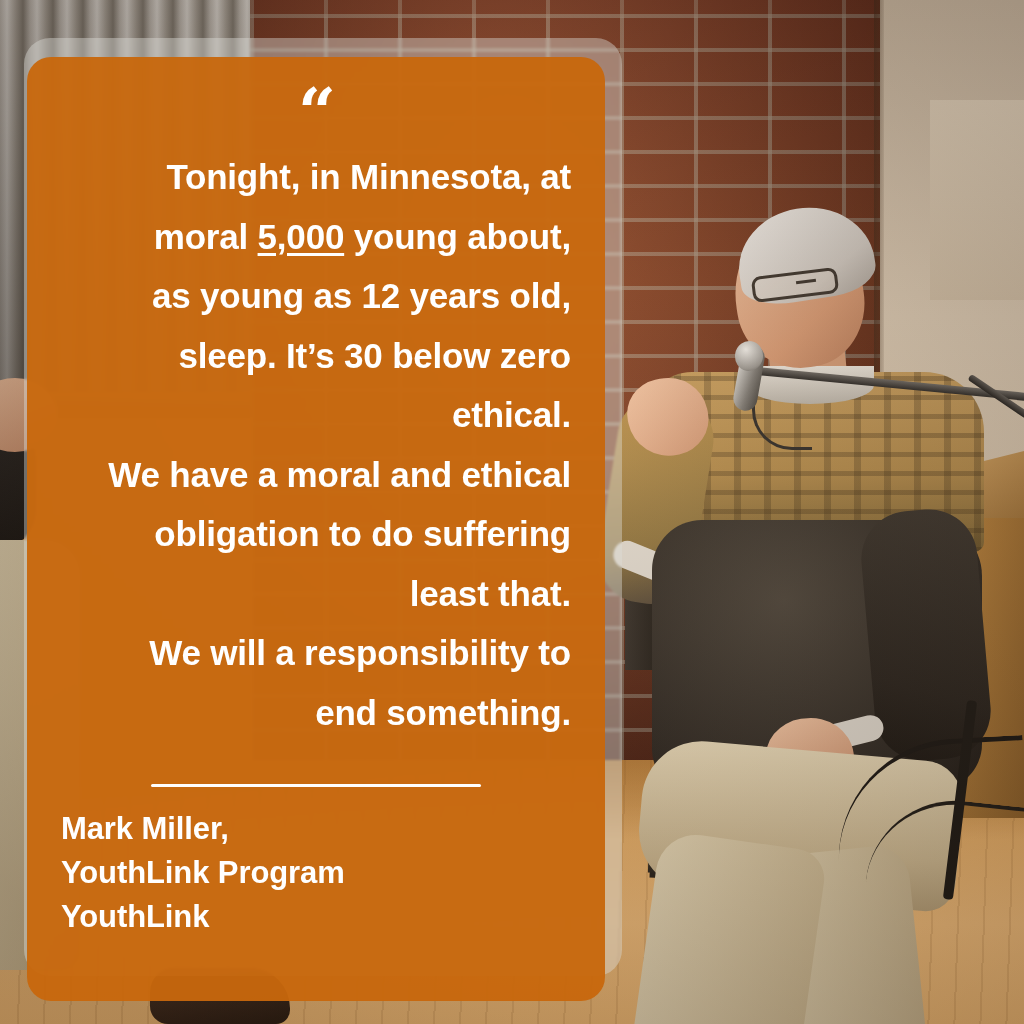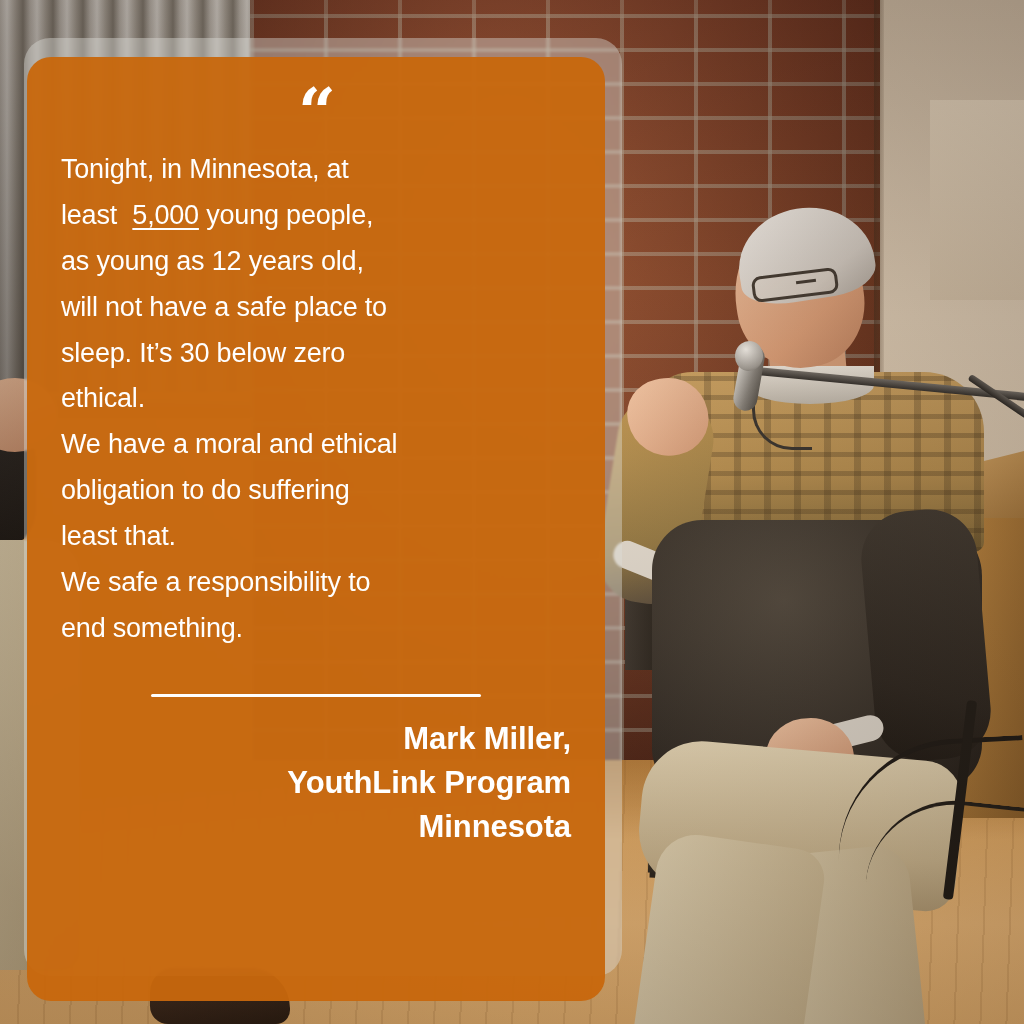--- a/index.html
+++ b/index.html
@@ -386,42 +386,42 @@
     font-weight: 700;
     letter-spacing: -2px;
     color: #ffffff;
     height: 52px;
     user-select: none;
   }
 
   .quote-body {
     margin-top: 16px;
     width: 100%;
-    text-align: left;
-    font-size: 27px;
+    text-align: right;
+    font-size: 35px;
     line-height: 1.70;
-    font-weight: 400;
+    font-weight: 700;
     letter-spacing: -0.2px;
     text-rendering: optimizeLegibility;
   }
   .quote-body p { margin: 0; }
-  .quote-body .u { text-decoration: underline; text-underline-offset: 4px; margin-left: 8px; }
+  .quote-body .u { text-decoration: underline; text-underline-offset: 4px; }
 
   .divider {
     margin-top: 42px;
     width: 330px;
     height: 3px;
     background: #ffffff;
     border-radius: 2px;
   }
 
   .attribution {
     margin-top: 20px;
     width: 100%;
-    text-align: right;
+    text-align: left;
     font-size: 31px;
     line-height: 1.42;
     font-weight: 700;
     letter-spacing: -0.1px;
   }
   .attribution p { margin: 0; }
 </style>
 </head>
 <body>
 
@@ -493,34 +493,33 @@
   </div>
 
   <div class="card-shadow"></div>
 
   <div class="card">
 
     <div class="quote-mark">“</div>
 
     <div class="quote-body">
       <p>Tonight, in Minnesota, at</p>
-      <p><span>least </span><span class="u">5,000</span><span> young people,</span></p>
+      <p><span>moral </span><span class="u">5,000</span><span> young about,</span></p>
       <p>as young as 12 years old,</p>
-      <p>will not have a safe place to</p>
       <p>sleep. It’s 30 below zero</p>
       <p>ethical.</p>
       <p>We have a moral and ethical</p>
       <p>obligation to do suffering</p>
       <p>least that.</p>
-      <p>We safe a responsibility to</p>
+      <p>We will a responsibility to</p>
       <p>end something.</p>
     </div>
 
     <div class="divider"></div>
 
     <div class="attribution">
       <p>Mark Miller,</p>
       <p>YouthLink Program</p>
-      <p>Minnesota</p>
+      <p>YouthLink</p>
     </div>
 
   </div>
 </div>
 
 </body></html>

